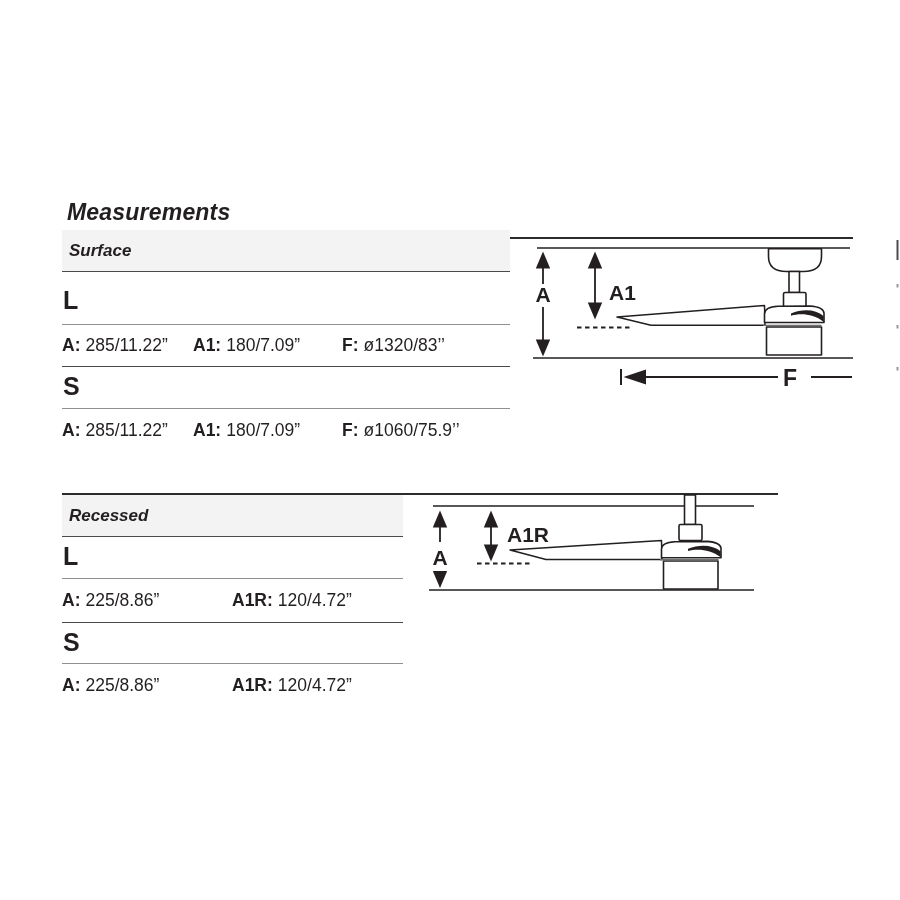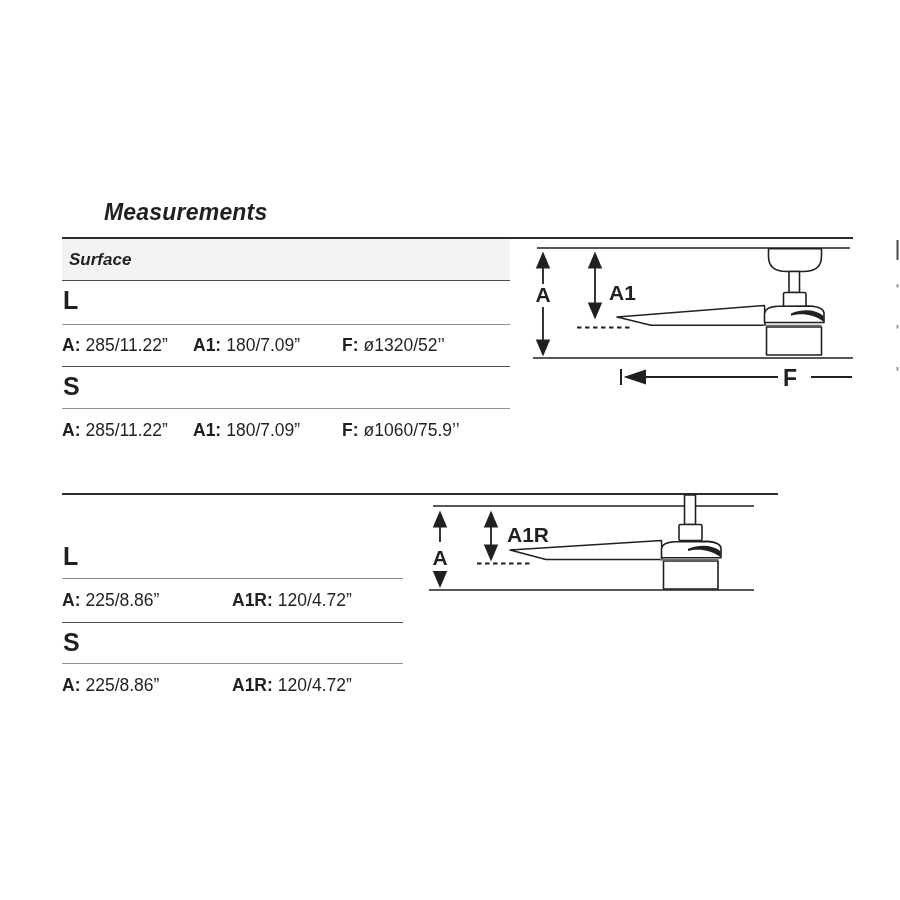--- a/index.html
+++ b/index.html
@@ -21,44 +21,44 @@
   svg{display:block;}
   svg text{font-family:"Liberation Sans",sans-serif;font-weight:bold;fill:#231f20;}
   .lbl{font-size:21px;}
   .lblF{font-size:23px;}
 </style>
 </head>
 <body>
 
 <div id="stage">
 
-  <div class="abs title" style="left:67px;top:199px;margin-left:37px;">Measurements</div>
+  <div class="abs title" style="left:67px;top:199px;">Measurements</div>
 
   <div class="abs rule" style="left:62px;top:237px;width:791px;"></div>
 
-  <div class="abs band" style="left:62px;top:239px;width:448px;height:42px;text-align:center;">
+  <div class="abs band" style="left:62px;top:230px;width:448px;height:42px;text-align:center;">
     <span>Surface</span>
   </div>
 
   <div class="abs variant-row" style="left:62px;top:281px;width:448px;height:44px;">
     <span>L</span>
   </div>
 
   <div class="meas-row strong" style="left:62px;top:325px;width:448px;height:42px;">
     <span class="cell" style="left:0;">
       <b>A:</b>
       <span>285/11.22”</span>
     </span>
     <span class="cell" style="left:131px;">
       <b>A1:</b>
       <span>180/7.09”</span>
     </span>
     <span class="cell" style="left:280px;">
       <b>F:</b>
-      <span>ø1320/52’’</span>
+      <span>ø1320/83’’</span>
     </span>
   </div>
 
   <div class="abs variant-row" style="left:62px;top:367px;width:448px;height:42px;">
     <span>S</span>
   </div>
 
   <div class="meas-row" style="left:62px;top:409px;width:448px;height:42px;">
     <span class="cell" style="left:0;">
       <b>A:</b>
@@ -120,20 +120,23 @@
     <g>
       <line x1="897.5" y1="240" x2="897.5" y2="260" stroke="#4a4a4a" stroke-width="2"></line>
       <rect x="896.5" y="284" width="2" height="3.5" fill="#999"></rect>
       <rect x="896.5" y="325" width="2" height="3.5" fill="#999"></rect>
       <rect x="896.5" y="367" width="2" height="3.5" fill="#999"></rect>
     </g>
   </svg>
 
   <div class="abs rule" style="left:62px;top:493px;width:716px;"></div>
 
+  <div class="abs band" style="left:62px;top:495px;width:341px;height:42px;">
+    <span>Recessed</span>
+  </div>
 
   <div class="abs variant-row" style="left:62px;top:537px;width:341px;height:42px;">
     <span>L</span>
   </div>
 
   <div class="meas-row strong" style="left:62px;top:579px;width:341px;height:44px;">
     <span class="cell" style="left:0;">
       <b>A:</b>
       <span>225/8.86”</span>
     </span>

